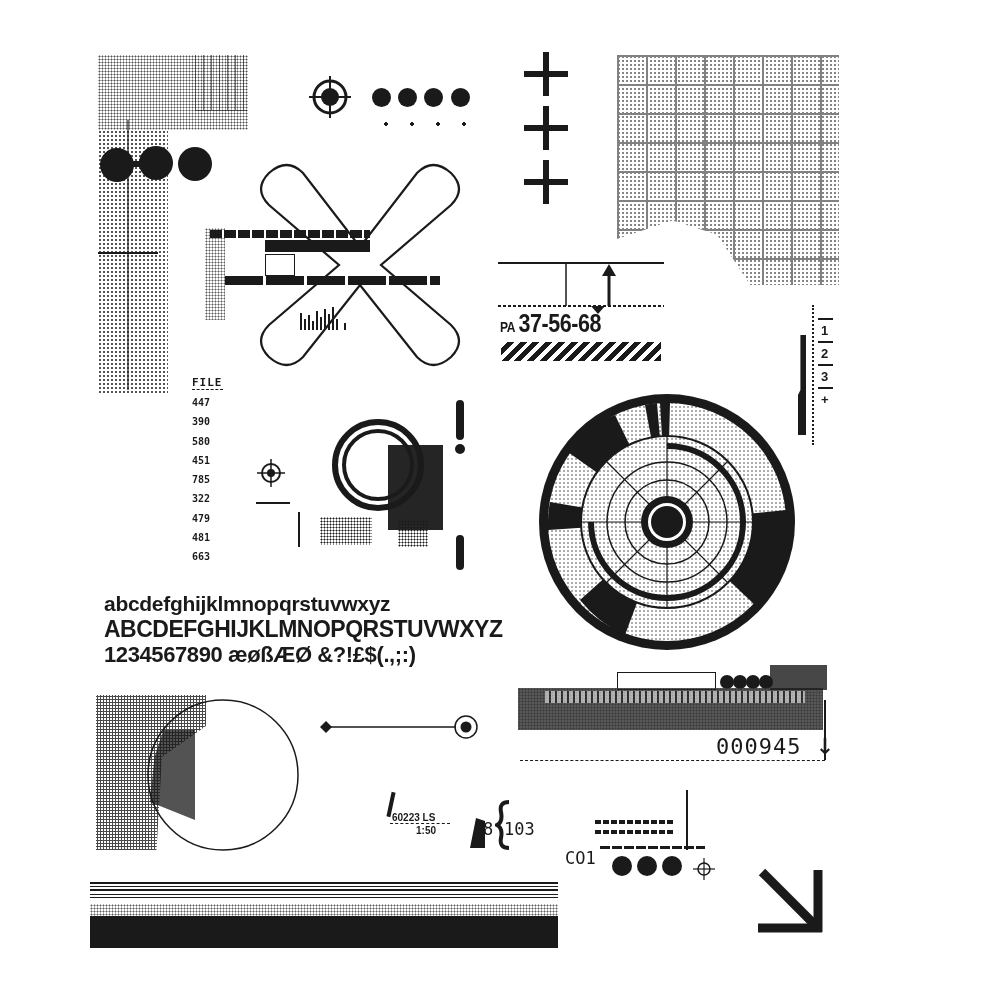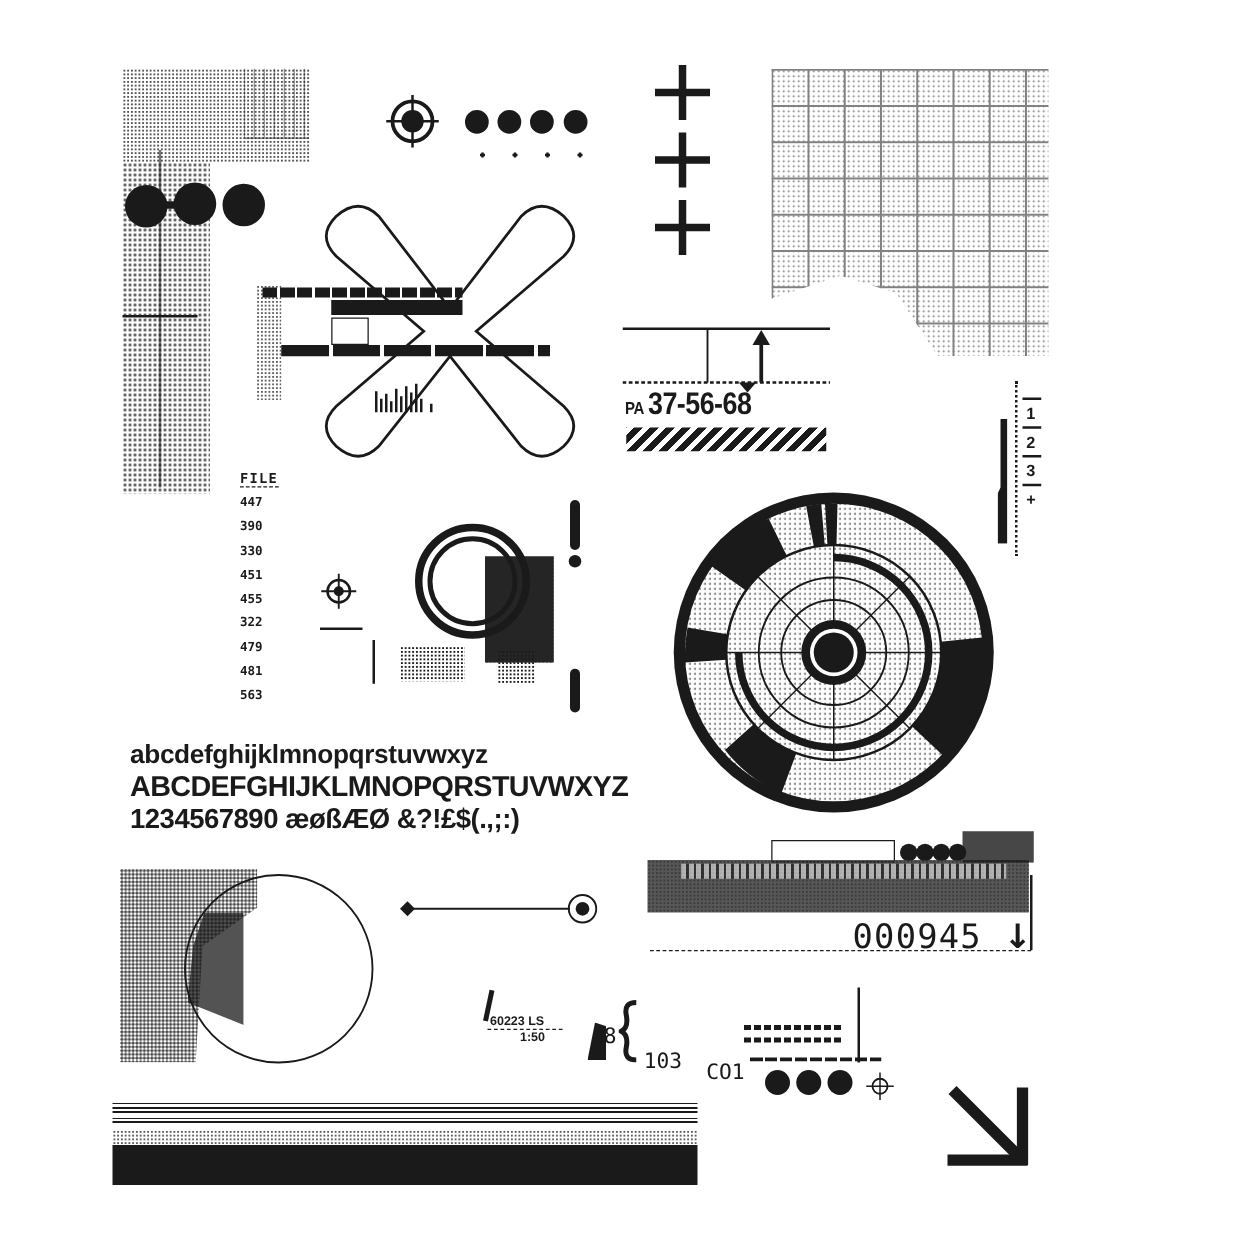--- a/index.html
+++ b/index.html
@@ -12,21 +12,21 @@
   .plus{position:absolute;width:44px;height:44px;}
   .plus:before,.plus:after{content:"";position:absolute;background:#1a1a1a;}
   .plus:before{left:19px;top:0;width:6px;height:44px;}
   .plus:after{top:19px;left:0;height:6px;width:44px;}
   .file-col{position:absolute;left:192px;top:376px;font-family:"DejaVu Sans Mono",monospace;font-weight:bold;font-size:10px;line-height:19.3px;color:#1a1a1a;}
   .file-col .hdr{font-size:11px;letter-spacing:1px;border-bottom:1px dashed #1a1a1a;line-height:13px;margin-bottom:3px;}
   .alpha{position:absolute;left:104px;font-family:"Liberation Sans",sans-serif;font-weight:bold;color:#1a1a1a;white-space:nowrap;}
   .pa-text{position:absolute;left:500px;top:309px;font-family:"Liberation Sans",sans-serif;font-weight:bold;font-size:25px;letter-spacing:-0.5px;transform:scaleX(.86);transform-origin:left;}
   .pa-text .pa{font-size:14px;margin-right:4px;}
   .hatch{position:absolute;left:501px;top:342px;width:160px;height:19px;background:repeating-linear-gradient(-45deg,#1a1a1a 0 5px,#fff 5px 9px);}
-  .counter{position:absolute;left:682px;top:734px;font-family:"DejaVu Sans Mono",monospace;font-size:27px;letter-spacing:1px;text-align:center;}
+  .counter{position:absolute;left:716px;top:734px;font-family:"DejaVu Sans Mono",monospace;font-size:22px;letter-spacing:1px;text-align:center;}
   .ruler-nums{position:absolute;left:818px;top:318px;font-family:"Liberation Sans",sans-serif;font-weight:bold;font-size:13px;line-height:21px;}
   .ruler-nums div{border-top:2px solid #1a1a1a;padding-left:3px;width:12px;}
   .small-label{position:absolute;font-family:"Liberation Sans",sans-serif;font-size:10px;font-weight:bold;}
   .mono-mid{position:absolute;font-family:"DejaVu Sans Mono",monospace;font-size:17px;}
 </style>
 </head>
 <body>
 
 <div class="abs grunge" style="left:98px;top:55px;width:150px;height:75px;opacity:.75;"></div>
 <div class="abs grunge2" style="left:98px;top:130px;width:70px;height:265px;"></div>
@@ -120,27 +120,27 @@
   <div>1</div>
   <div>2</div>
   <div>3</div>
   <div>+</div>
 </div>
 
 <div class="file-col">
   <div class="hdr">FILE</div>
   <div>447</div>
   <div>390</div>
-  <div>330</div>
+  <div>580</div>
   <div>451</div>
-  <div>455</div>
+  <div>785</div>
   <div>322</div>
   <div>479</div>
   <div>481</div>
-  <div>563</div>
+  <div>663</div>
 </div>
 
 <svg class="abs" style="left:256px;top:458px;" width="30" height="30" viewBox="0 0 30 30">
   <circle cx="15" cy="15" r="9" fill="none" stroke="#1a1a1a" stroke-width="2"></circle>
   <circle cx="15" cy="15" r="4" fill="#1a1a1a"></circle>
   <line x1="15" y1="1" x2="15" y2="29" stroke="#1a1a1a" stroke-width="1.5"></line>
   <line x1="1" y1="15" x2="29" y2="15" stroke="#1a1a1a" stroke-width="1.5"></line>
 </svg>
 <div class="abs" style="left:256px;top:502px;width:34px;height:2px;background:#1a1a1a;"></div>
 <div class="abs" style="left:298px;top:512px;width:2px;height:35px;background:#1a1a1a;"></div>
@@ -220,21 +220,21 @@
 
 <div class="abs" style="left:389px;top:792px;width:4px;height:25px;background:#1a1a1a;transform:rotate(12deg);"></div>
 <div class="small-label" style="left:392px;top:812px;">60223 LS</div>
 <div class="small-label" style="left:416px;top:825px;">1:50</div>
 <div class="abs" style="left:390px;top:823px;width:60px;border-top:1px dashed #1a1a1a;"></div>
 <div class="abs" style="left:470px;top:818px;width:15px;height:30px;background:#1a1a1a;clip-path:polygon(40% 0,100% 10%,100% 100%,0 100%);"></div>
 <div class="mono-mid" style="left:483px;top:819px;">8</div>
 <svg class="abs" style="left:495px;top:800px;" width="18" height="50" viewBox="0 0 18 50">
   <path d="M 14 2 Q 4 2 6 12 Q 8 22 2 25 Q 8 28 6 38 Q 4 48 14 48" fill="none" stroke="#1a1a1a" stroke-width="4"></path>
 </svg>
-<div class="mono-mid" style="left:515px;top:819px;margin-top:20px;">103</div>
+<div class="mono-mid" style="left:504px;top:819px;">103</div>
 <div class="mono-mid" style="left:565px;top:848px;">CO1</div>
 <div class="abs" style="left:595px;top:820px;width:80px;height:4px;background:repeating-linear-gradient(90deg,#1a1a1a 0 6px,transparent 6px 8px);"></div>
 <div class="abs" style="left:595px;top:830px;width:80px;height:4px;background:repeating-linear-gradient(90deg,#1a1a1a 0 6px,transparent 6px 8px);"></div>
 <div class="abs" style="left:600px;top:846px;width:105px;height:3px;background:repeating-linear-gradient(90deg,#1a1a1a 0 10px,transparent 10px 12px);"></div>
 <div class="abs" style="left:686px;top:790px;width:2px;height:60px;background:#1a1a1a;"></div>
 <div class="dot" style="left:612px;top:856px;width:20px;height:20px;"></div>
 <div class="dot" style="left:637px;top:856px;width:20px;height:20px;"></div>
 <div class="dot" style="left:662px;top:856px;width:20px;height:20px;"></div>
 <svg class="abs" style="left:692px;top:857px;" width="24" height="24" viewBox="0 0 24 24">
   <circle cx="12" cy="12" r="6" fill="none" stroke="#1a1a1a" stroke-width="1.5"></circle>

